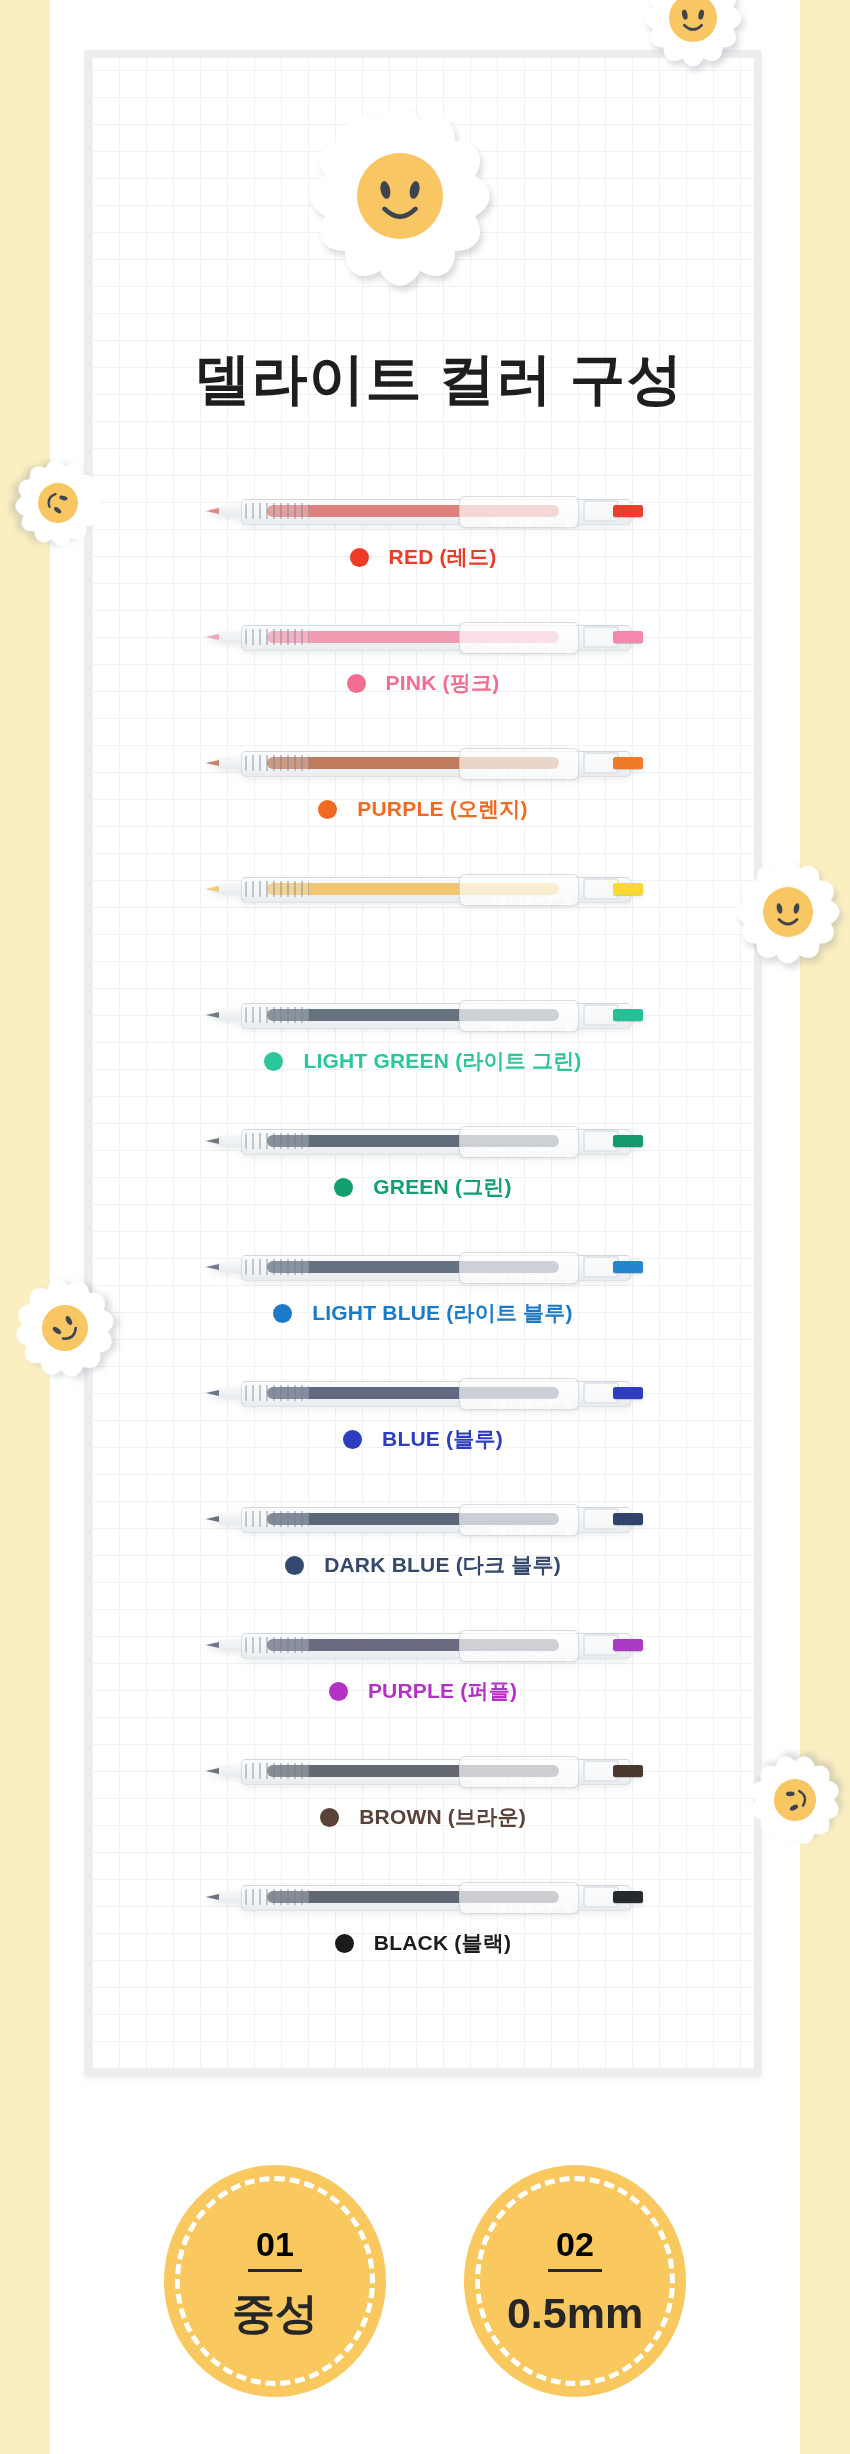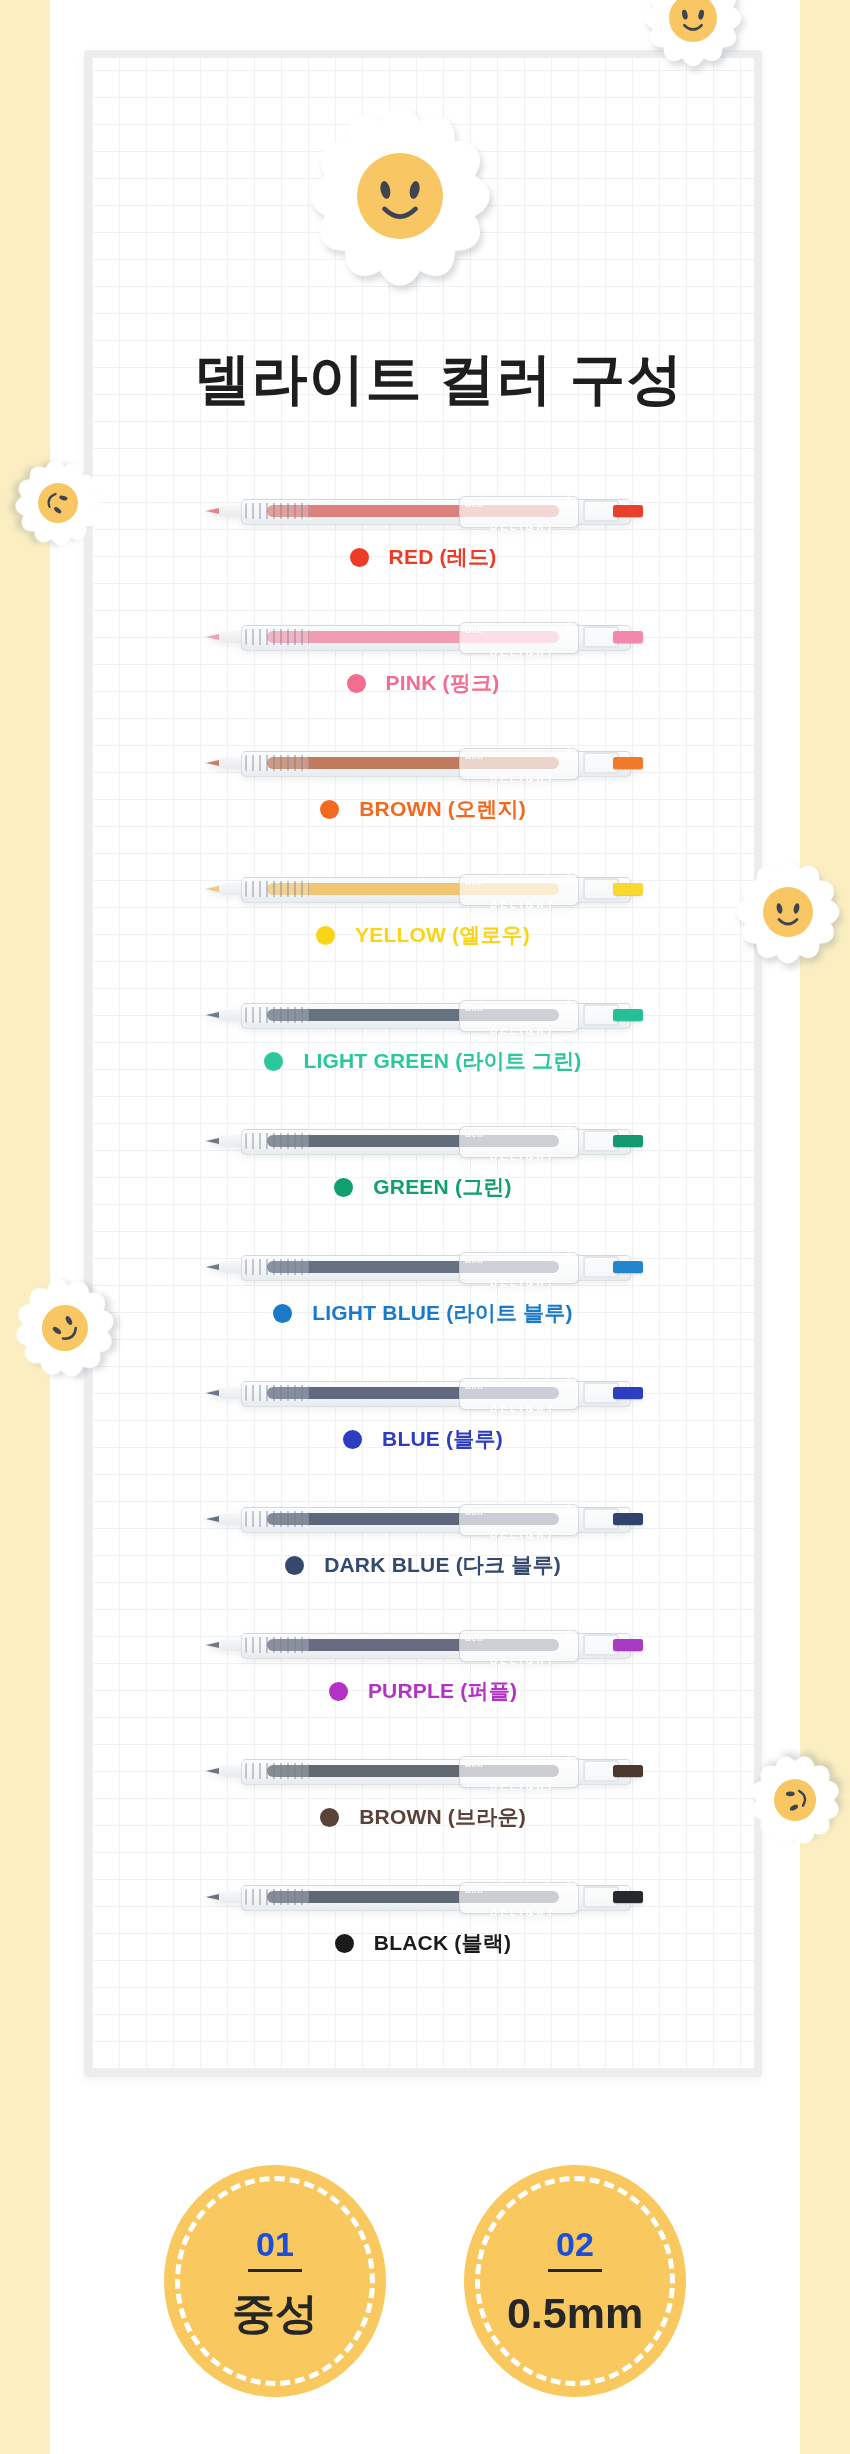--- a/index.html
+++ b/index.html
@@ -56,21 +56,21 @@
   .pen-spring{
     position:absolute;left:42px;top:12px;width:64px;height:16px;
     background:repeating-linear-gradient(90deg,rgba(148,158,170,0.55) 0 2px,rgba(246,248,250,0.25) 2px 7px);
     border-radius:2px;
   }
   .pen-clip{
     position:absolute;right:64px;top:5px;width:118px;height:30px;
     background:rgba(255,255,255,0.68);
     border:1px solid rgba(178,186,196,0.5);border-radius:6px;
     box-shadow:0 1px 2px rgba(0,0,0,0.05);
-    display:flex;align-items:flex-start;justify-content:center;gap:7px;
+    display:flex;align-items:flex-end;justify-content:center;gap:7px;
   }
   .pen-brand{font-size:11px;font-weight:700;color:#ffffff;text-shadow:0 0 1px rgba(0,0,0,0.10);}
   .pen-model{font-size:9.5px;font-weight:700;letter-spacing:3.5px;color:rgba(255,255,255,0.97);margin-top:24px;}
   .pen-size{font-size:7.5px;font-weight:700;color:rgba(255,255,255,0.95);transform:rotate(90deg);}
   .pen-cap{
     position:absolute;right:24px;top:9px;width:36px;height:22px;
     border:2px solid #E2E6EA;background:rgba(252,253,254,0.55);border-radius:3px;
     box-sizing:border-box;
   }
   .pen-button{
@@ -87,21 +87,21 @@
   
   .badge{
     position:absolute;width:222px;height:232px;border-radius:50%;
     background:#F9C85E;
     display:flex;flex-direction:column;align-items:center;justify-content:center;gap:20px;
   }
   .badge::before{
     content:"";position:absolute;inset:11px;border:5px dashed #ffffff;border-radius:50%;
   }
   .badge-num{
-    font-size:34px;font-weight:700;color:#1d4ed8;line-height:1;
+    font-size:34px;font-weight:700;color:#000000;line-height:1;
     border-bottom:3px solid #262626;padding:0 8px 8px;
   }
   .badge-label{font-size:43px;font-weight:700;color:#262626;line-height:1;}
   #badge-gel{left:164px;top:2165px;}
   #badge-tip{left:464px;top:2165px;}
 
   .daisy{position:absolute;}
 </style>
 </head>
 <body>
@@ -163,41 +163,37 @@
       <div class="pen-clip">
         <span class="pen-brand">deli</span>
         <span class="pen-model">DELIGHT</span>
         <span class="pen-size">0.5</span>
       </div>
       <div class="pen-cap"></div>
       <div class="pen-button"></div>
     </div>
     <div class="pen-label-row">
       <span class="pen-dot"></span>
-      <span class="pen-label">BROWN (오렌지)</span>
+      <span class="pen-label">PURPLE (오렌지)</span>
     </div>
   </div>
         <div class="pen-group" style="top: 768px; --c: #F9D515; --tube: #EFC268; --btn: #FAD82E;">
     <div class="pen">
       <div class="pen-tip"></div>
       <div class="pen-needle"></div>
       <div class="pen-barrel"></div>
       <div class="pen-ink"></div>
       <div class="pen-spring"></div>
       <div class="pen-clip">
         <span class="pen-brand">deli</span>
         <span class="pen-model">DELIGHT</span>
         <span class="pen-size">0.5</span>
       </div>
       <div class="pen-cap"></div>
       <div class="pen-button"></div>
-    </div>
-    <div class="pen-label-row">
-      <span class="pen-dot"></span>
-      <span class="pen-label">YELLOW (옐로우)</span>
     </div>
   </div>
         <div class="pen-group" style="top: 894px; --c: #2AC79B; --tube: #5A6773; --btn: #26C096;">
     <div class="pen">
       <div class="pen-tip"></div>
       <div class="pen-needle"></div>
       <div class="pen-barrel"></div>
       <div class="pen-ink"></div>
       <div class="pen-spring"></div>
       <div class="pen-clip">

